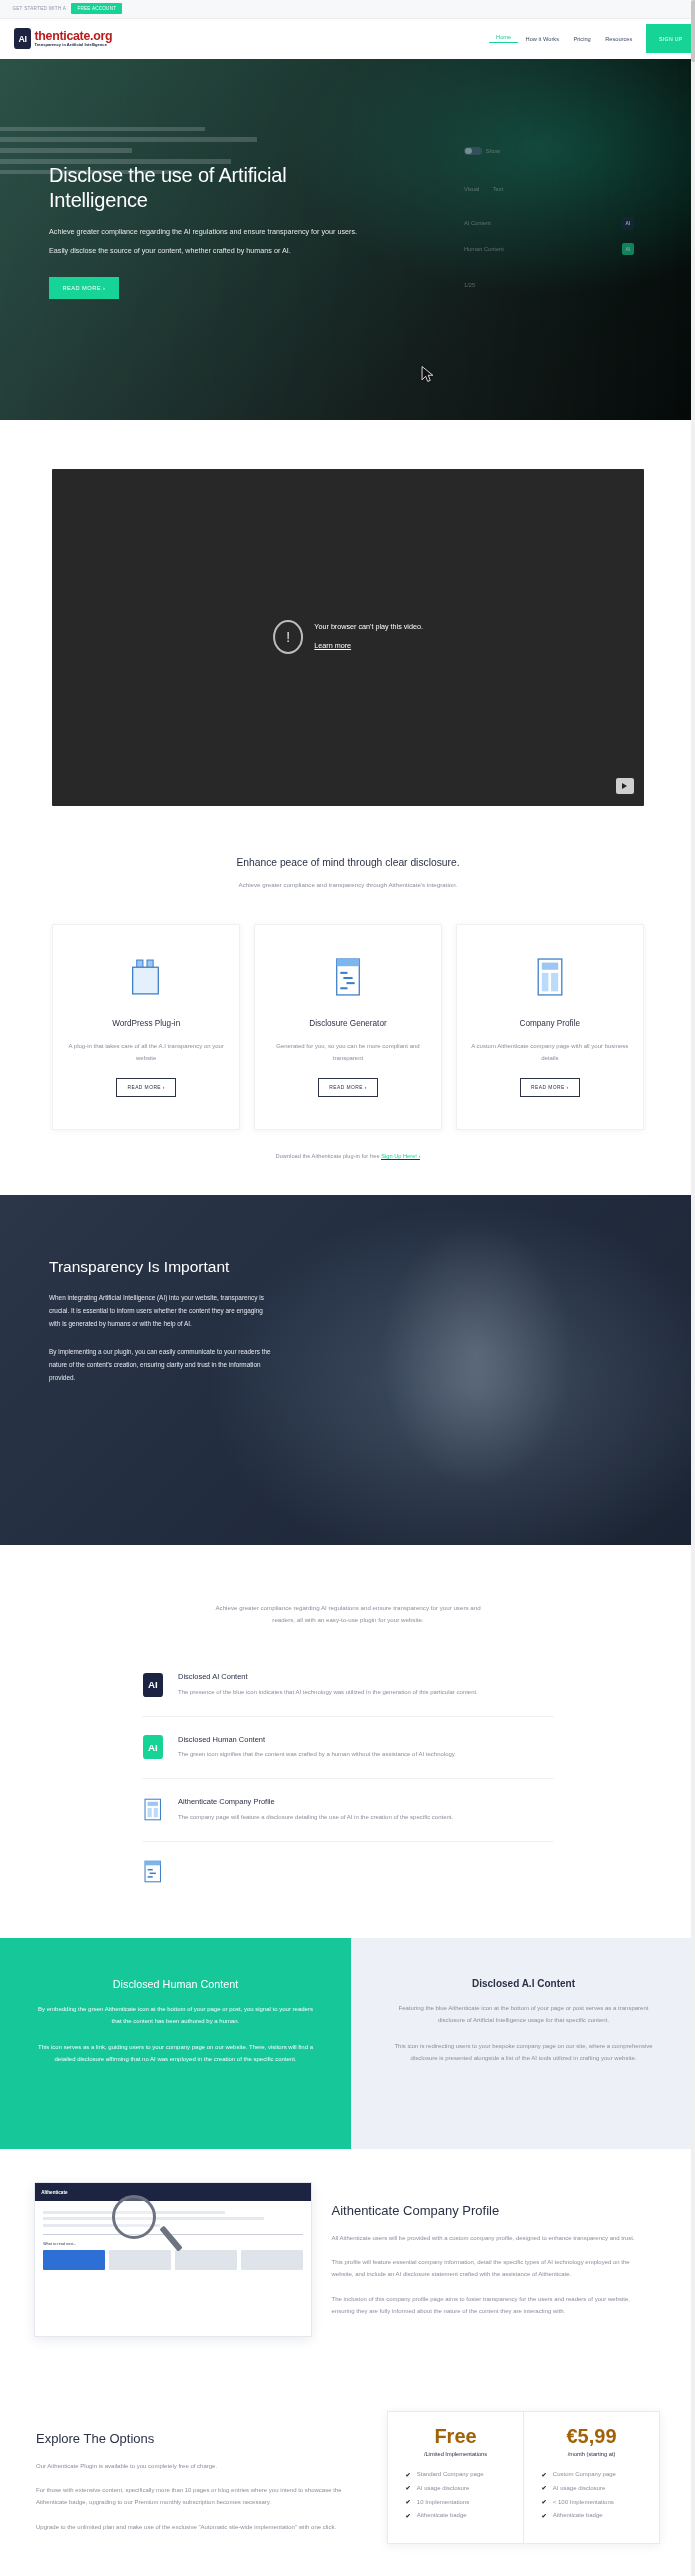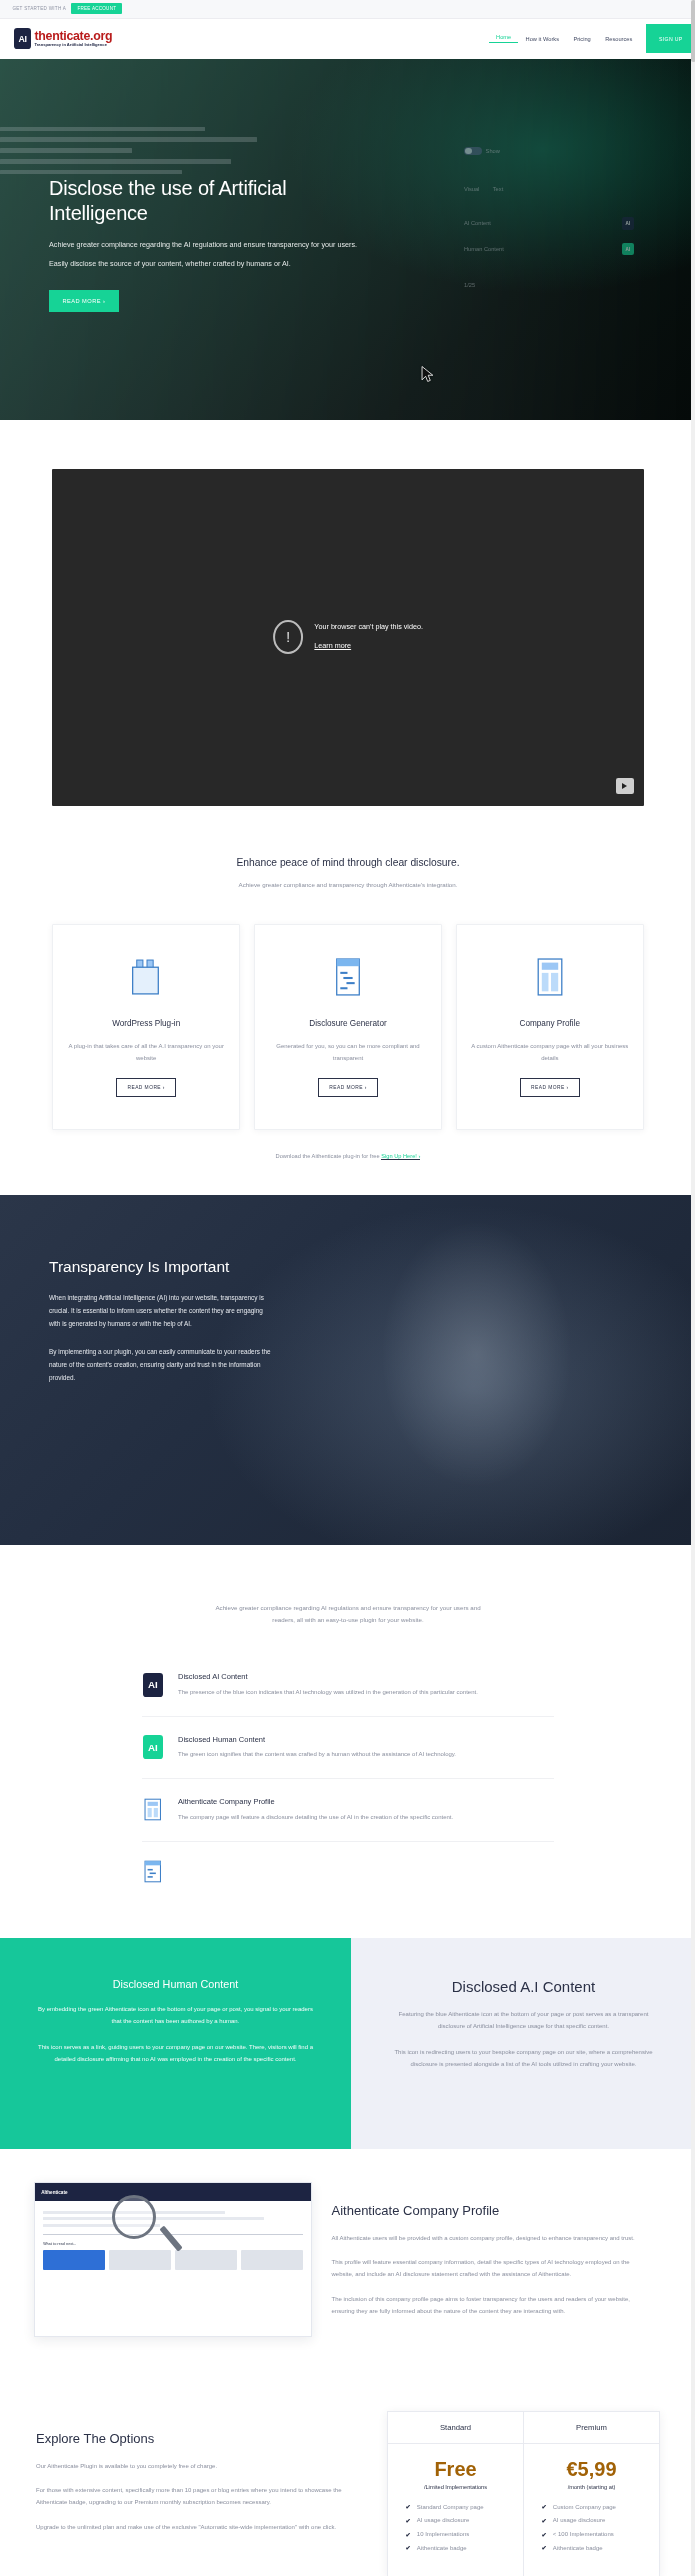--- a/index.html
+++ b/index.html
@@ -29,21 +29,21 @@
   .hero-bg{position:absolute;inset:0;
     background:
       radial-gradient(ellipse 361px 206px at 78% 25%, rgba(10,70,55,.95), rgba(8,30,26,0) 70%),
       linear-gradient(135deg,#0e3a2c 0%, #0b2a22 30%, #07110f 70%, #050a09 100%);}
   .hero-shot{position:absolute;left:0;top:0;width:100%;height:100%;opacity:.16;
      background:linear-gradient(180deg,#d8dce2 0%,#b9bfc8 100%);
      -webkit-mask-image:linear-gradient(90deg,rgba(0,0,0,.9),rgba(0,0,0,.35) 70%,rgba(0,0,0,0));
      mask-image:linear-gradient(90deg,rgba(0,0,0,.9),rgba(0,0,0,.35) 70%,rgba(0,0,0,0))}
   .ghost-lines{position:absolute;left:0;top:62px;width:330px;opacity:.22}
   .ghost-lines i{display:block;height:4.6px;background:#cfd4da;margin:6.2px 0;border-radius:0.5px}
-  .hero-inner{position:absolute;left:49px;top:117px;width:464px;z-index:4}
+  .hero-inner{position:absolute;left:49px;top:104px;width:464px;z-index:4}
   .hero h1{font-size:20px;line-height:1.25;font-weight:400;color:#fff;max-width:278px;letter-spacing:-0.2px}
   .hero p{font-size:7.2px;color:#e6eae9;margin-top:14.4px;line-height:1.5}
   .hero p.second{margin-top:8.2px}
   .read-more{display:inline-block;margin-top:20.6px;background:#16d396;color:#fff;border:none;font-size:5.7px;letter-spacing:.08em;padding:7.7px 13.4px;cursor:pointer}
   .hero-panel{position:absolute;right:62px;top:88px;width:170px;height:206px;z-index:3;opacity:.55}
   .hp-row{display:flex;align-items:center;gap:4.1px;margin-bottom:9.3px;color:#9aa3a8;font-size:5.7px}
   .hp-toggle{width:17.5px;height:8.8px;border-radius:4.6px;background:#4a5a78;position:relative}
   .hp-toggle:after{content:'';position:absolute;left:1px;top:1px;width:6.7px;height:6.7px;border-radius:50%;background:#c3cdd9}
   .hp-badge{width:12.4px;height:12.4px;border-radius:2.1px;display:inline-flex;align-items:center;justify-content:center;font-size:4.6px;font-weight:700;color:#fff}
   .hp-ai{background:#1d2442}.hp-hu{background:#16d396}
@@ -97,21 +97,21 @@
   .feat h4{font-size:7.5px;font-weight:400;color:#2b3147;margin-bottom:5.7px}
   .feat p{font-size:6px;color:#8a8f9e;line-height:1.95}
 
   
   .two{display:flex;min-height:211px}
   .two .green{flex:1;background:#16c79a;color:#fff;padding:40px 37px;text-align:center}
   .two .green h3{font-size:10.8px;font-weight:400;margin-bottom:13.4px}
   .two .green p{font-size:6px;line-height:2;opacity:.96}
   .two .green p+p{margin-top:13.4px}
   .two .light{flex:1;background:#eef0f7;padding:40px 34px;text-align:center}
-  .two .light h3{font-size:15px;font-weight:400;margin-bottom:13.4px;color:#2b3147}
+  .two .light h3{font-size:10px;font-weight:700;margin-bottom:13.4px;color:#2b3147}
   .two .light p{font-size:6px;line-height:2;color:#8a8f9e}
   .two .light p+p{margin-top:13.4px}
 
   
   .prof{display:flex;background:#fff;min-height:222px;align-items:center}
   .prof-shot{flex:0 0 314px;padding:15.5px 0 15.5px 34px}
   .shot-card{width:278px;height:155px;background:#fff;border:0.5px solid #e4e7ee;box-shadow:0 3.1px 11.3px rgba(20,30,60,.09);position:relative;overflow:hidden}
   .shot-top{height:17.5px;background:#1d2442;display:flex;align-items:center;padding:0 6.2px;gap:3.1px}
   .shot-top .st-logo{color:#fff;font-size:4.6px;font-weight:700}
   .shot-body{padding:6.2px 8.2px}
@@ -412,24 +412,20 @@
 
   <div class="opts">
     <div class="opts-txt">
       <h2>Explore The Options</h2>
       <p>Our Aithenticate Plugin is available to you completely free of charge.</p>
       <p>For those with extensive content, specifically more than 10 pages or blog entries where you intend to showcase the Aithenticate badge, upgrading to our Premium monthly subscription becomes necessary.</p>
       <p>Upgrade to the unlimited plan and make use of the exclusive "Automatic site-wide implementation" with one click.</p>
     </div>
 
     <div class="price-card">
-      <div class="price-head">
-        <div>Standard</div>
-        <div>Premium</div>
-      </div>
       <div class="price-body">
         <div class="pcol">
           <div class="p-amt">Free</div>
           <div class="p-per">/Limited Implementations</div>
           <ul class="p-list">
             <li>
                 <span class="tick">✔</span>
                 <span>Standard Company page</span>
               </li>
             <li>

